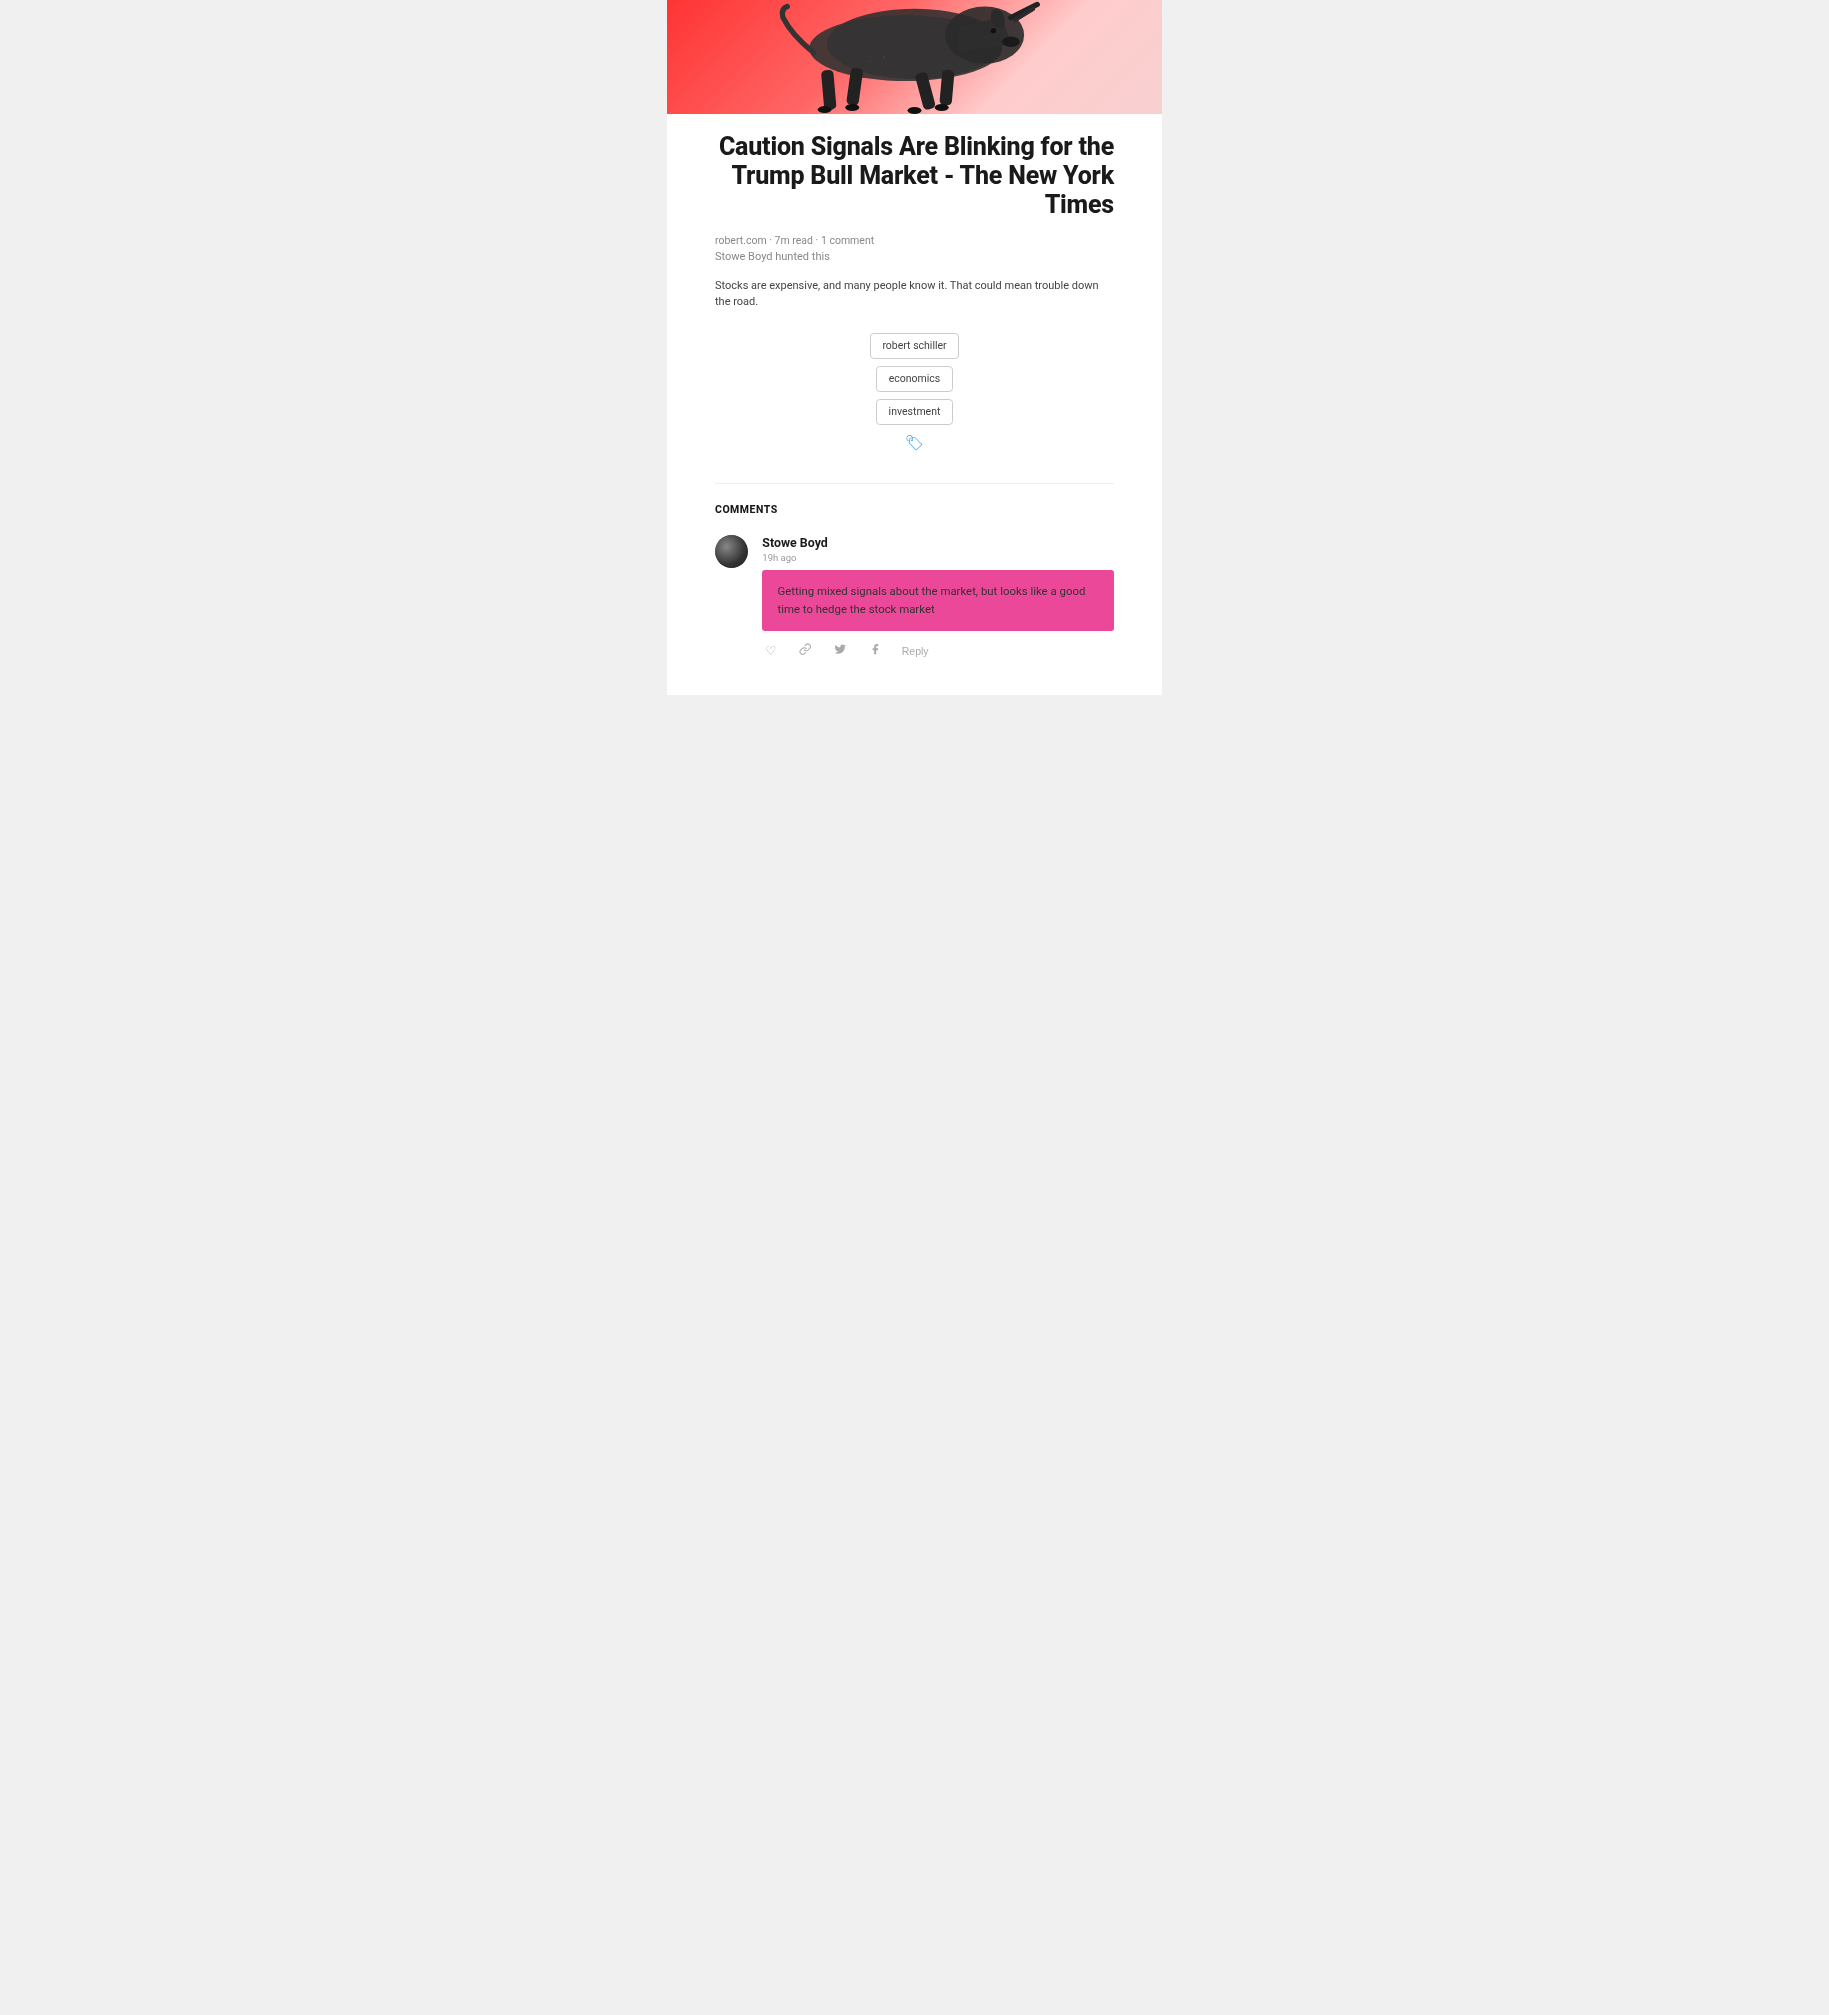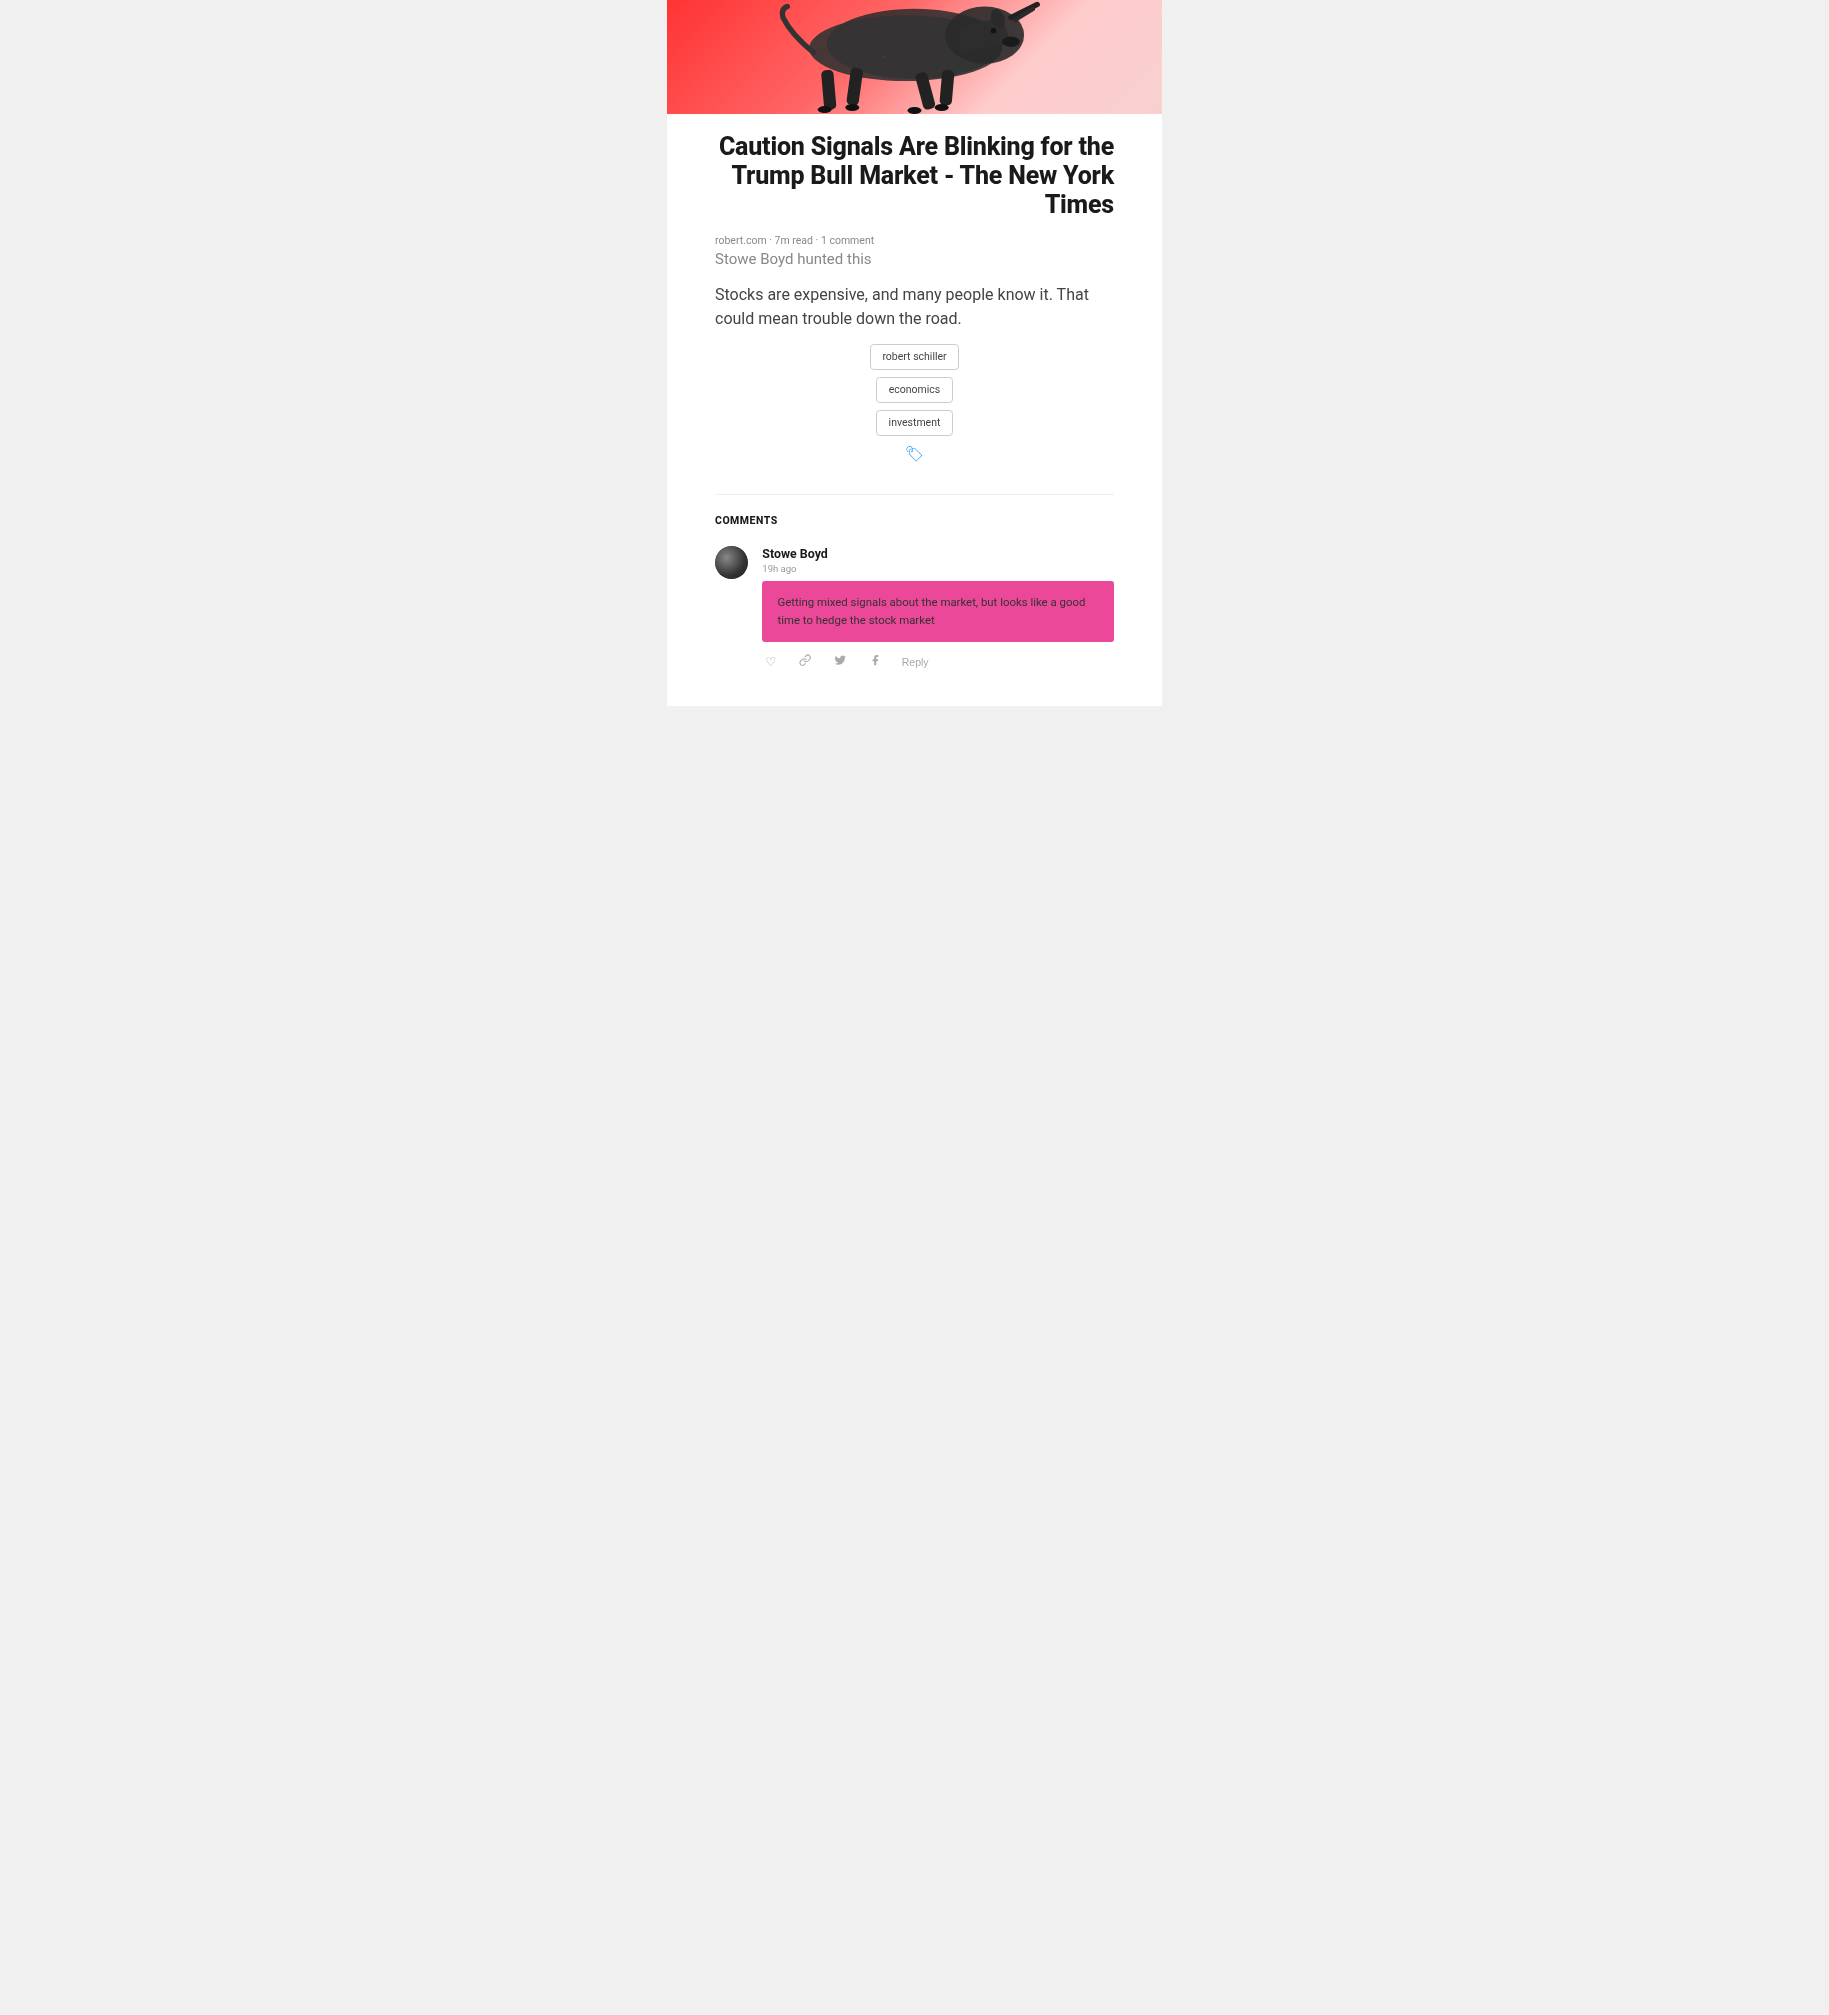--- a/index.html
+++ b/index.html
@@ -51,30 +51,30 @@
       text-align: right;
     }
 
     .article-meta {
       font-size: 10.5px;
       color: #888888;
       margin-bottom: 3.8px;
     }
 
     .article-hunter {
-      font-size: 15px;
+      font-size: 11px;
       color: #888888;
       margin-bottom: 14.3px;
     }
 
     .article-description {
-      font-size: 16px;
+      font-size: 11px;
       color: #444444;
       line-height: 1.5;
-      margin-bottom: 13px;
+      margin-bottom: 22px;
     }
 
     .tags-container {
       display: flex;
       flex-wrap: wrap;
       gap: 6.7px;
       align-items: center;
       margin-bottom: 29px;
       flex-direction: column;
     }

